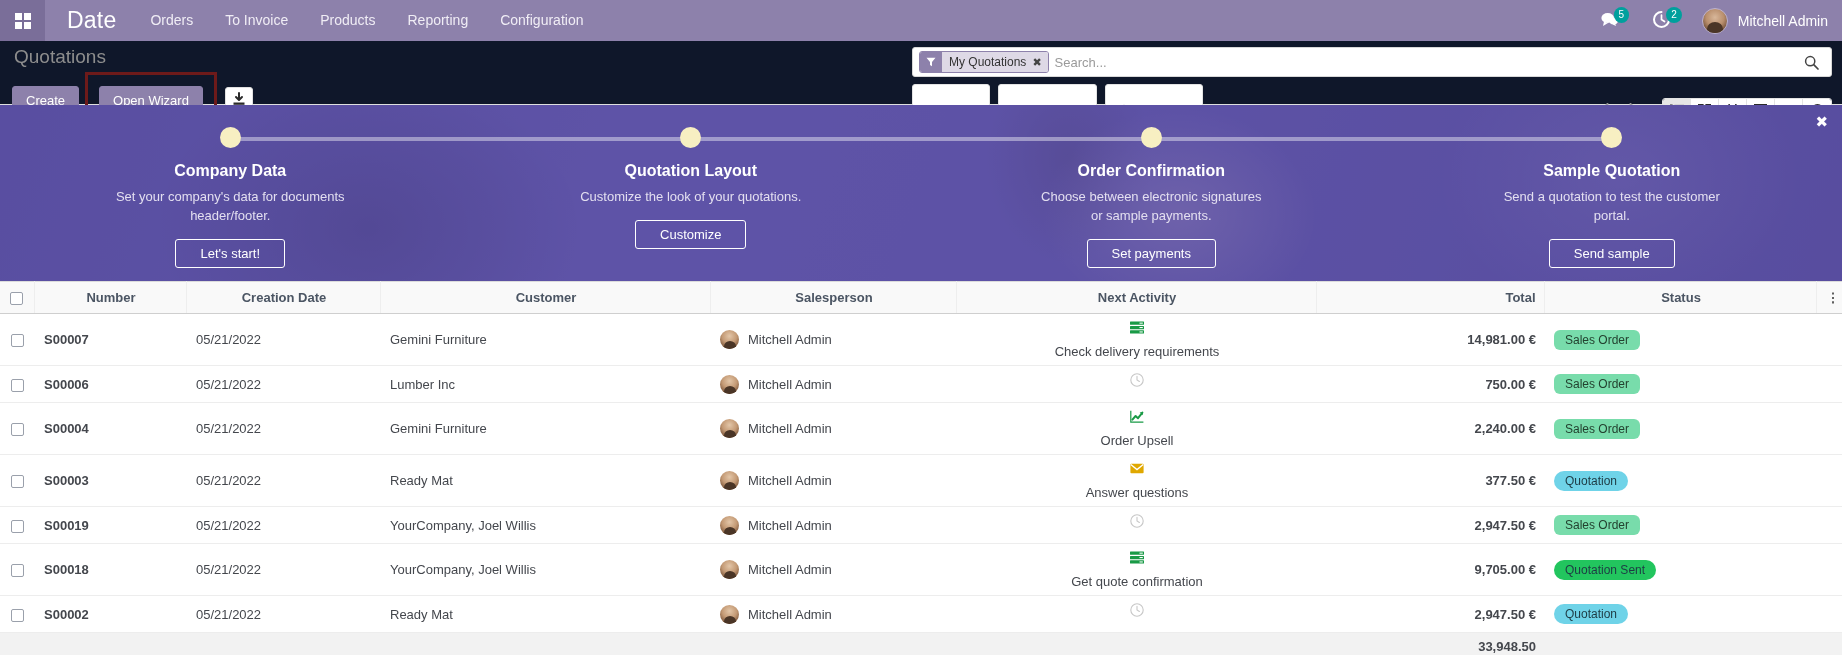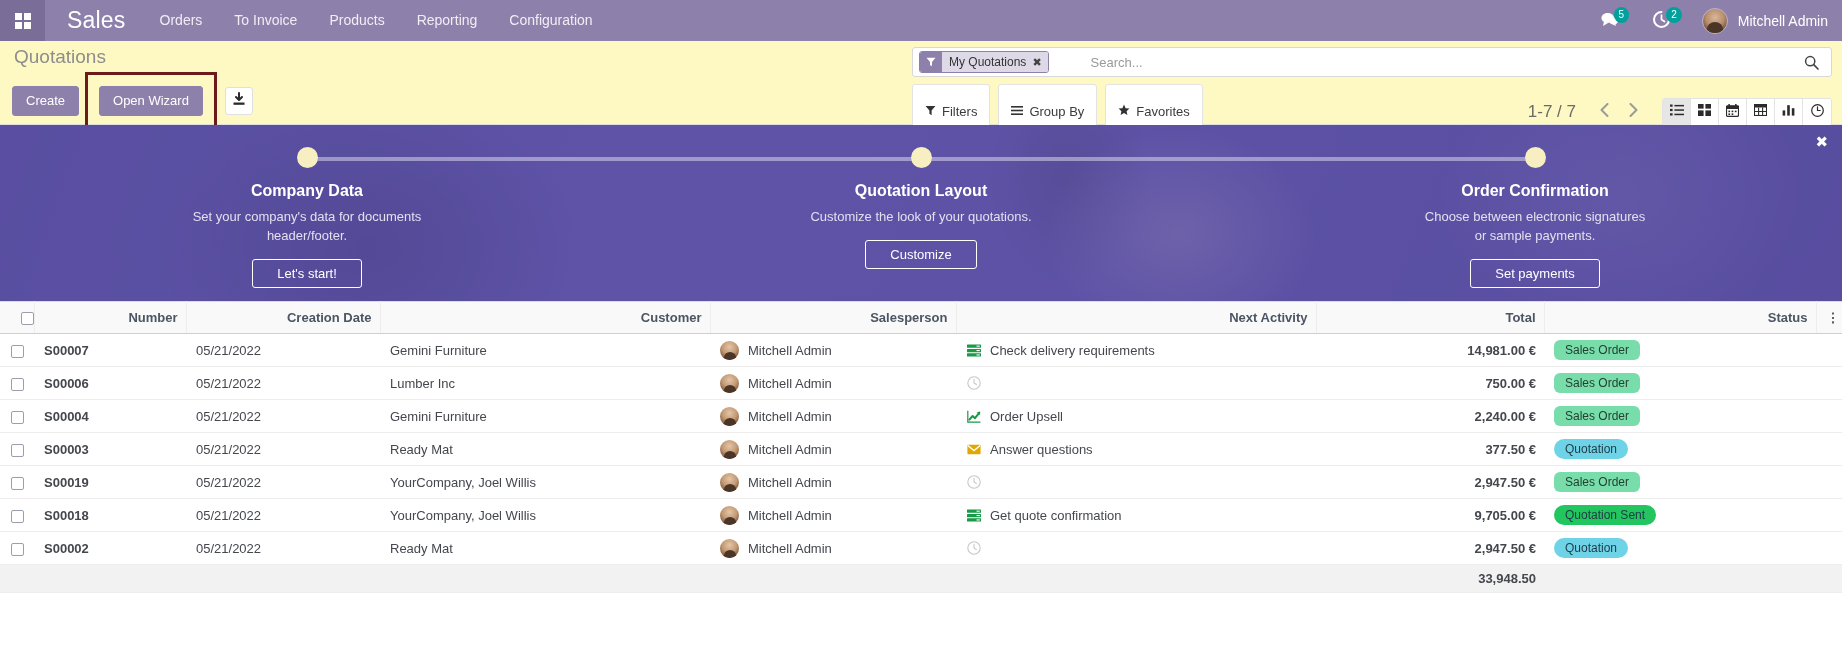--- a/index.html
+++ b/index.html
@@ -78,25 +78,25 @@
   .avatar::after{
     content:""; position:absolute; left:50%; top:58%;
     width:16px;height:14px;transform:translateX(-50%);
     border-radius:50% 50% 40% 40%;
     background:#4a3526;
   }
   .user-name { padding-left: 10px; font-size: 14px; color: #ffffff; white-space: nowrap; }
 
   
   .control-panel {
-    background: #fef9c3;
+    background: #0f172a;
     border-bottom: 1px solid #dfdfdf;
     padding: 0;
     position: relative;
-    height: 84px;
+    height: 64px;
     text-decoration: underline;
   }
   .cp-left { position: absolute; left: 12px; top: 0; }
   .breadcrumb {
     font-size: 19px; color: #8d8d8d;
     padding: 6px 0 4px 2px;
     line-height: 1.1;
   }
   .btn-row { display: flex; align-items: center; }
   .btn-primary {
@@ -130,21 +130,20 @@
     width: 920px;
   }
   .search-bar {
     border: 1px solid #d8d8d8;
     background: #fff;
     border-radius: 3px;
     height: 30px;
     display: flex; align-items: center;
     padding: 0 4px 0 4px;
     margin-bottom: 7px;
-    gap: 36px;
   }
   .facet {
     display: flex; align-items: stretch;
     border: 1px solid #8d81ab;
     border-radius: 3px;
     overflow: hidden;
     height: 22px;
     margin: 0 4px 0 2px;
     font-size: 12px;
   }
@@ -273,21 +272,21 @@
 
   
   .list-wrap { width: 100%; }
   table.olist { width: 100%; border-collapse: collapse; table-layout: fixed; }
   table.olist thead th {
     background: #f9f9f9;
     border-bottom: 1px solid #cfcfcf;
     border-top: 1px solid #dcdcdc;
     font-size: 13px; color: #4b5563;
     font-weight: bold;
-    text-align: right;
+    text-align: center;
     padding: 8px 8px 8px 10px;
     white-space: nowrap;
     border-right: 1px solid #eeeeee;
   }
   table.olist thead th.num { text-align: right; }
   table.olist tbody td {
     border-bottom: 1px solid #ededed;
     padding: 6px 8px 6px 10px;
     font-size: 13px; color: #44474d;
     white-space: nowrap;
@@ -310,21 +309,21 @@
   .sp-avatar {
     width: 19px; height: 19px; border-radius: 50%;
     background: radial-gradient(circle at 50% 32%, #e3c6a8 0%, #c49a75 45%, #7a5438 80%, #3f2c1e 100%);
     flex: 0 0 auto; position: relative; overflow: hidden;
   }
   .sp-avatar::after{
     content:""; position:absolute; left:50%; top:60%;
     width:12px;height:11px;transform:translateX(-50%);
     border-radius:50% 50% 40% 40%; background:#4a3526;
   }
-  .act-cell { display: flex; align-items: center; gap: 9px; }
+  .act-cell { display: flex; align-items: center; gap: 9px; flex-direction: column; }
   .act-icon { width: 15px; height: 15px; flex: 0 0 auto; display:flex; align-items:center; justify-content:center;}
   .badge {
     display: inline-block;
     border-radius: 11px;
     padding: 3px 11px;
     font-size: 12px;
     color: #2f3b33;
     line-height: 14px;
   }
   .badge.sales { background: #78dcab; color:#23412f;border-radius:6px;}
@@ -347,21 +346,21 @@
 
 <div class="navbar">
   <div class="apps-menu">
     <span class="grid-icon">
         <i></i>
         <i></i>
         <i></i>
         <i></i>
       </span>
   </div>
-  <div class="brand">Sales</div>
+  <div class="brand">Date</div>
   <div class="nav-items">
     <div class="nav-item">Orders</div>
     <div class="nav-item">To Invoice</div>
     <div class="nav-item">Products</div>
     <div class="nav-item">Reporting</div>
     <div class="nav-item">Configuration</div>
   </div>
   <div class="nav-right">
     <div class="sys-item">
       <span>
@@ -565,20 +564,27 @@
     </div>
 
     <div class="step">
       <div class="step-line"></div>
       <span class="step-dot"></span>
       <div class="step-title">Order Confirmation</div>
       <div class="step-desc">Choose between electronic signatures or sample payments.</div>
       <button class="step-btn">Set payments</button>
     </div>
 
+    <div class="step">
+      <div class="step-line"></div>
+      <span class="step-dot"></span>
+      <div class="step-title">Sample Quotation</div>
+      <div class="step-desc">Send a quotation to test the customer portal.</div>
+      <button class="step-btn">Send sample</button>
+    </div>
 
   </div>
 </div>
 
 <div class="list-wrap">
   <table class="olist">
     <colgroup>
       <col style="width:34px">
         <col style="width:152px">
         <col style="width:194px">

